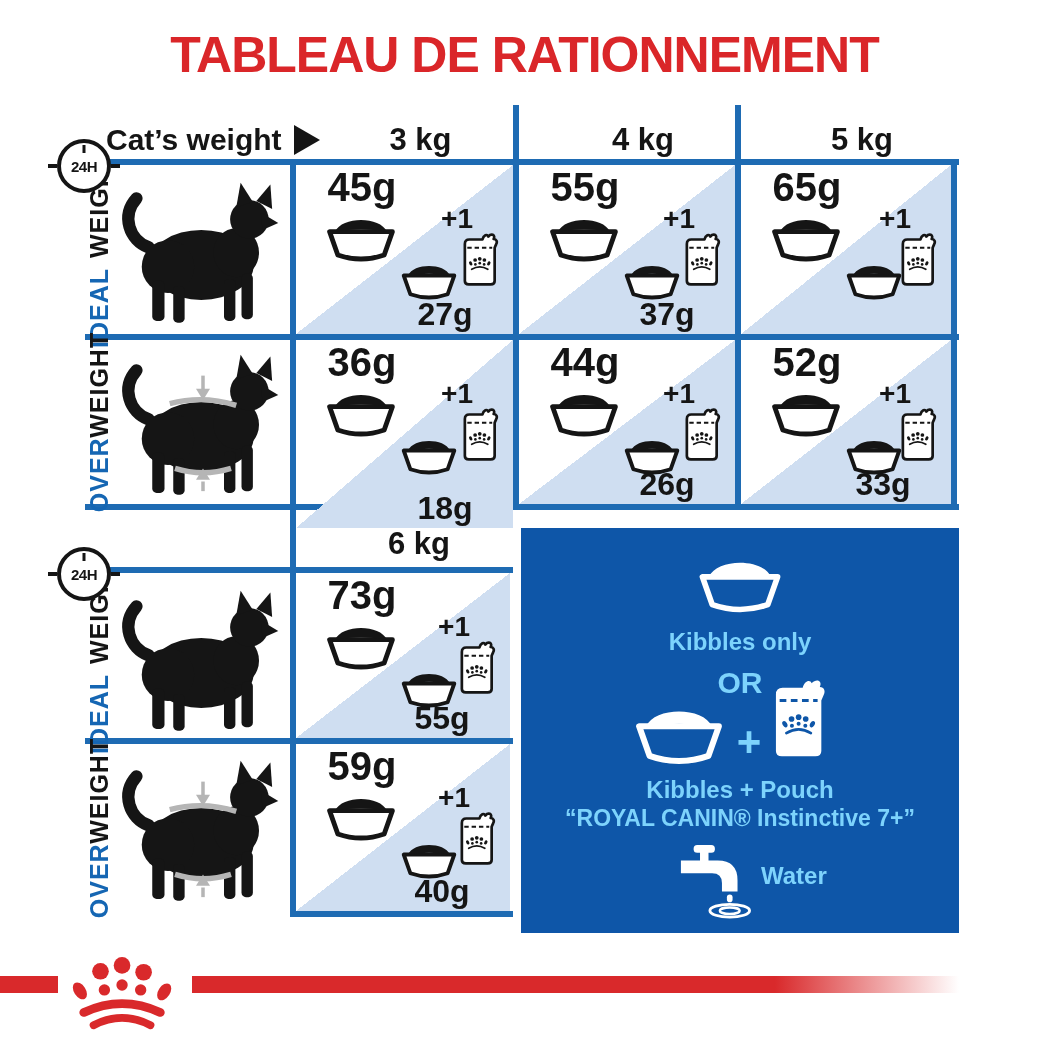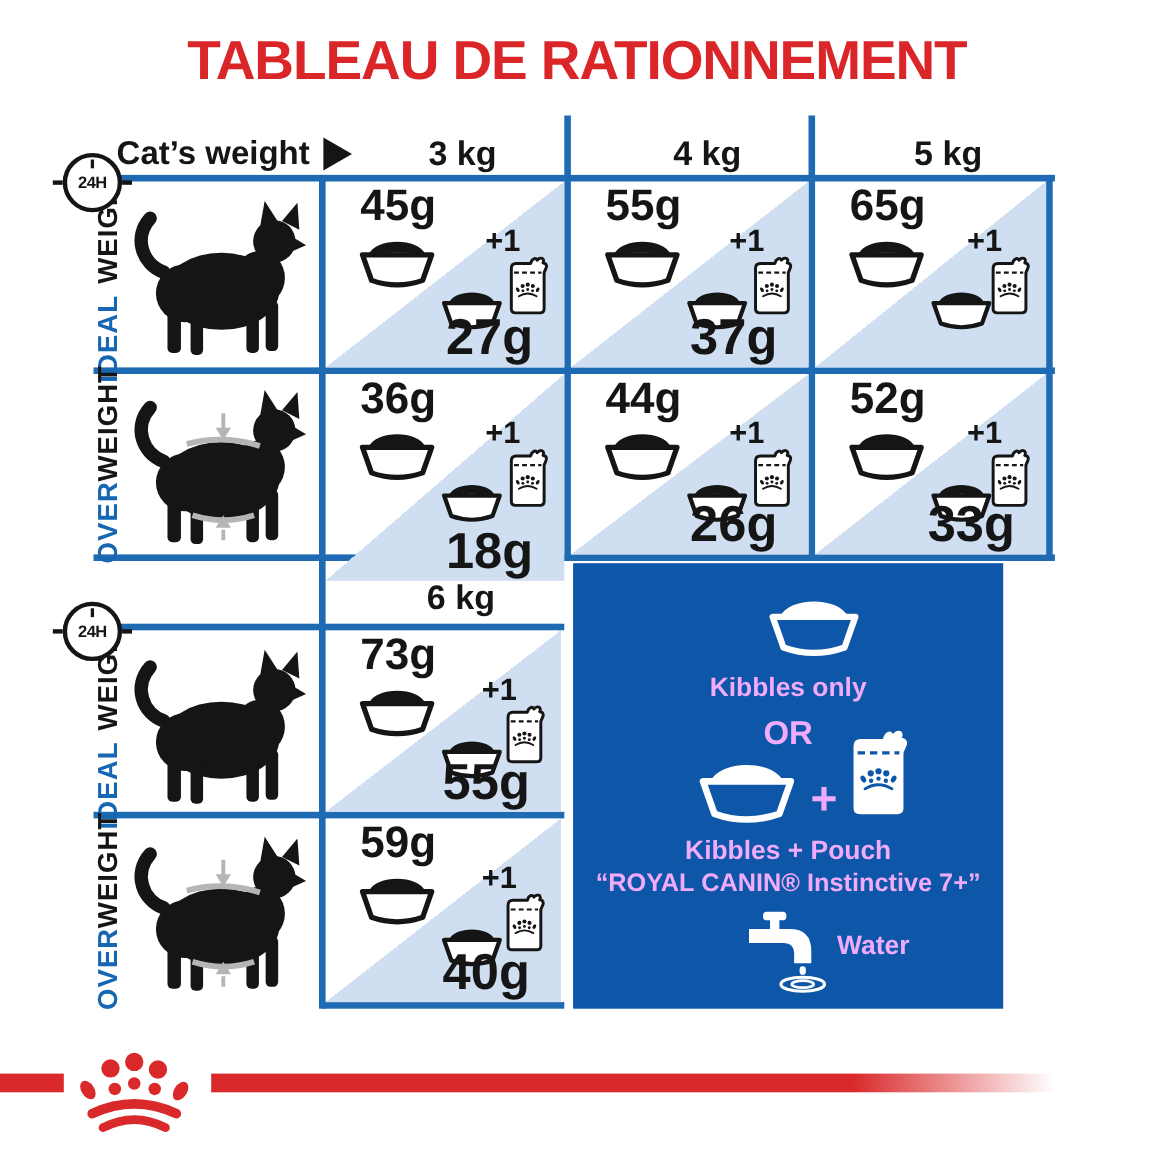--- a/index.html
+++ b/index.html
@@ -35,30 +35,30 @@
   .row-label{
     white-space:nowrap;font-size:25px;font-weight:bold;letter-spacing:1px;
     transform:translate(-50%,-50%) rotate(-90deg);
   }
   .row-label .accent{color:#1566b3;}
   .row-label.spaced .accent{margin-right:10px;}
   
   .cell{background:linear-gradient(to bottom right, rgba(0,0,0,0) 50%, #cfdef1 50%);}
   .qty-main{position:absolute;left:6px;top:0;width:120px;text-align:center;font-size:40px;font-weight:bold;}
   .plus1{position:absolute;right:40px;top:38px;font-size:28px;font-weight:bold;}
-  .qty-mixed{position:absolute;right:8px;bottom:1px;width:120px;text-align:center;font-size:46px;font-weight:bold;}
+  .qty-mixed{position:absolute;right:8px;bottom:1px;width:120px;text-align:center;font-size:32px;font-weight:bold;}
   .bowl-big{position:absolute;left:24px;top:46px;width:82px;height:55px;}
   .bowl-sm{position:absolute;left:100px;top:94px;width:66px;height:44px;}
   .pouch-sm{position:absolute;right:12px;top:68px;width:42px;height:54px;}
   .cat-svg{position:absolute;width:175px;height:152px;}
   
   .ic-dark{--ink:#151515;--bowl-fill:#ffffff;--accent:#151515;--pouch-stroke:#151515;}
   .ic-light{--ink:#ffffff;--bowl-fill:transparent;--accent:#0e56a8;--pouch-stroke:transparent;}
   
-  #legend{left:521px;top:512px;width:391px;height:405px;background:#0e56a8;color:#f0abfc;}
+  #legend{left:521px;top:528px;width:438px;height:405px;background:#0e56a8;color:#7dd3fc;}
   #legend .txt{position:absolute;left:0;right:0;text-align:center;font-weight:bold;}
   #leg-bowl1{position:absolute;left:170px;top:24px;width:98px;height:66px;}
   #leg-kibbles-only{top:100px;font-size:24px;}
   #leg-or{top:138px;font-size:30px;}
   #leg-bowl2{position:absolute;left:106px;top:172px;width:104px;height:70px;}
   #leg-plus{position:absolute;left:206px;top:190px;width:44px;text-align:center;font-size:42px;font-weight:bold;}
   #leg-pouch{position:absolute;left:246px;top:150px;width:64px;height:82px;}
   #leg-line1{top:248px;font-size:24px;}
   #leg-line2{top:277px;font-size:23px;}
   #leg-tap{position:absolute;left:150px;top:314px;width:92px;height:78px;}

